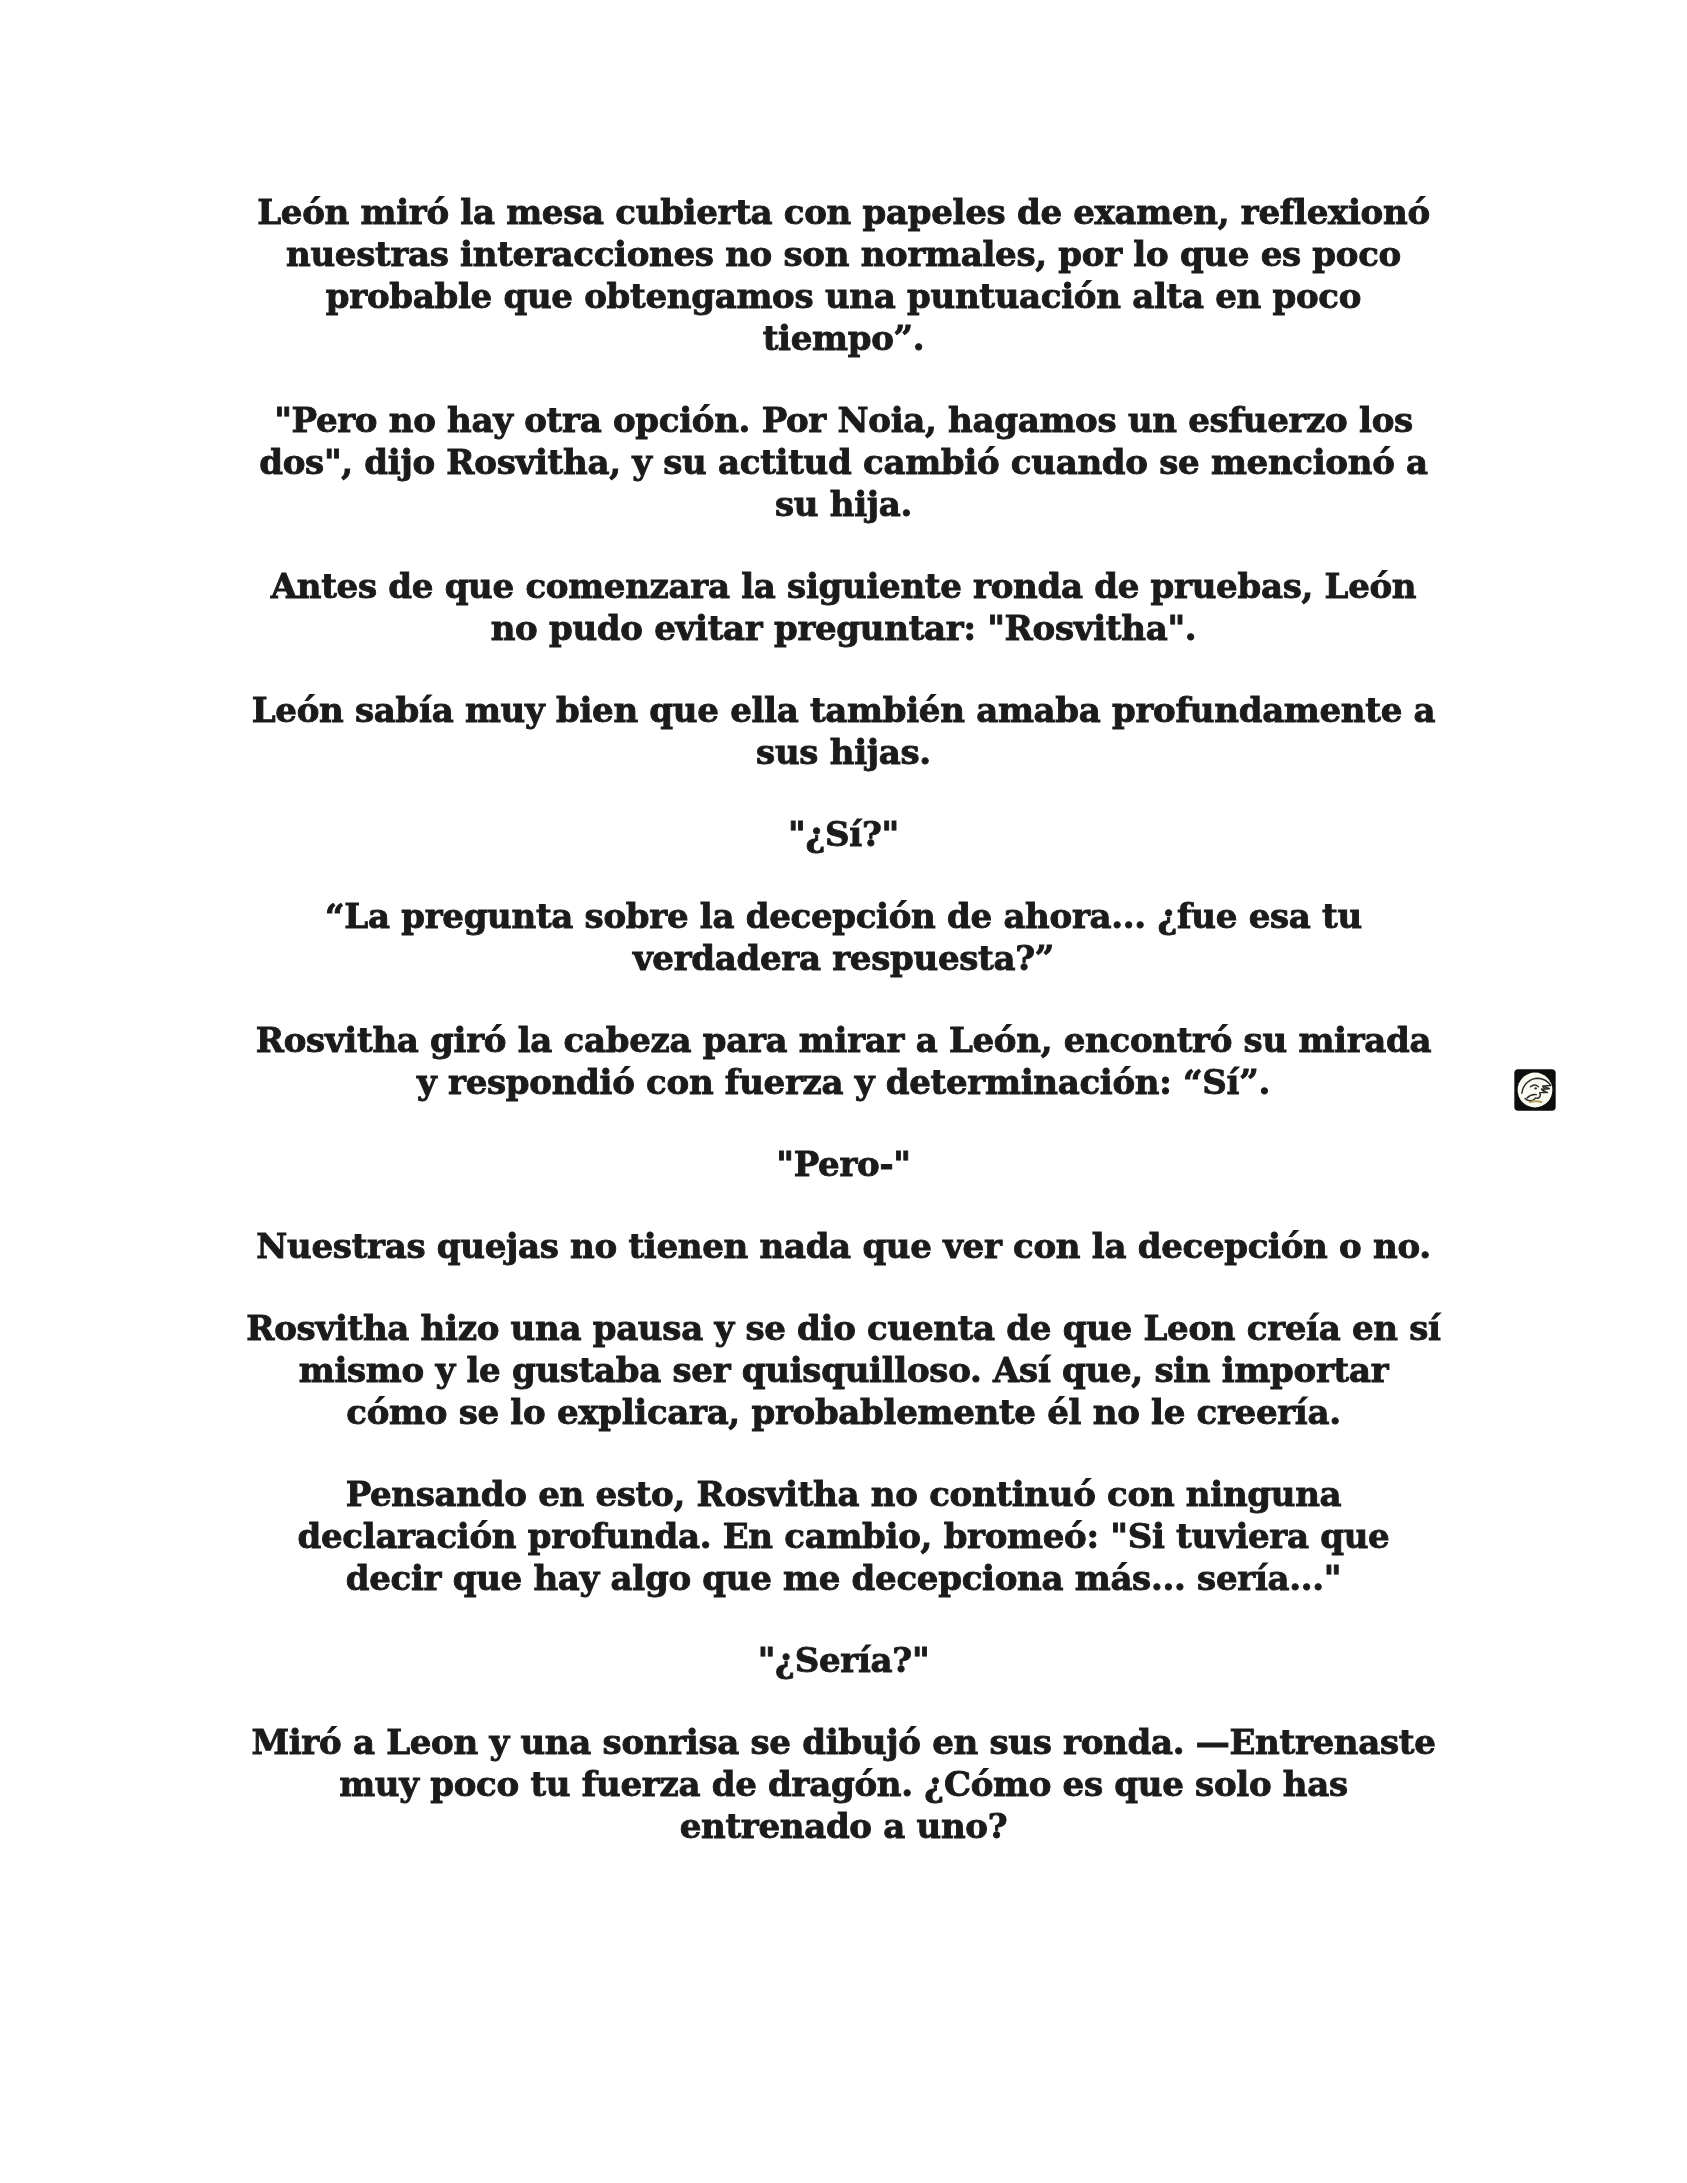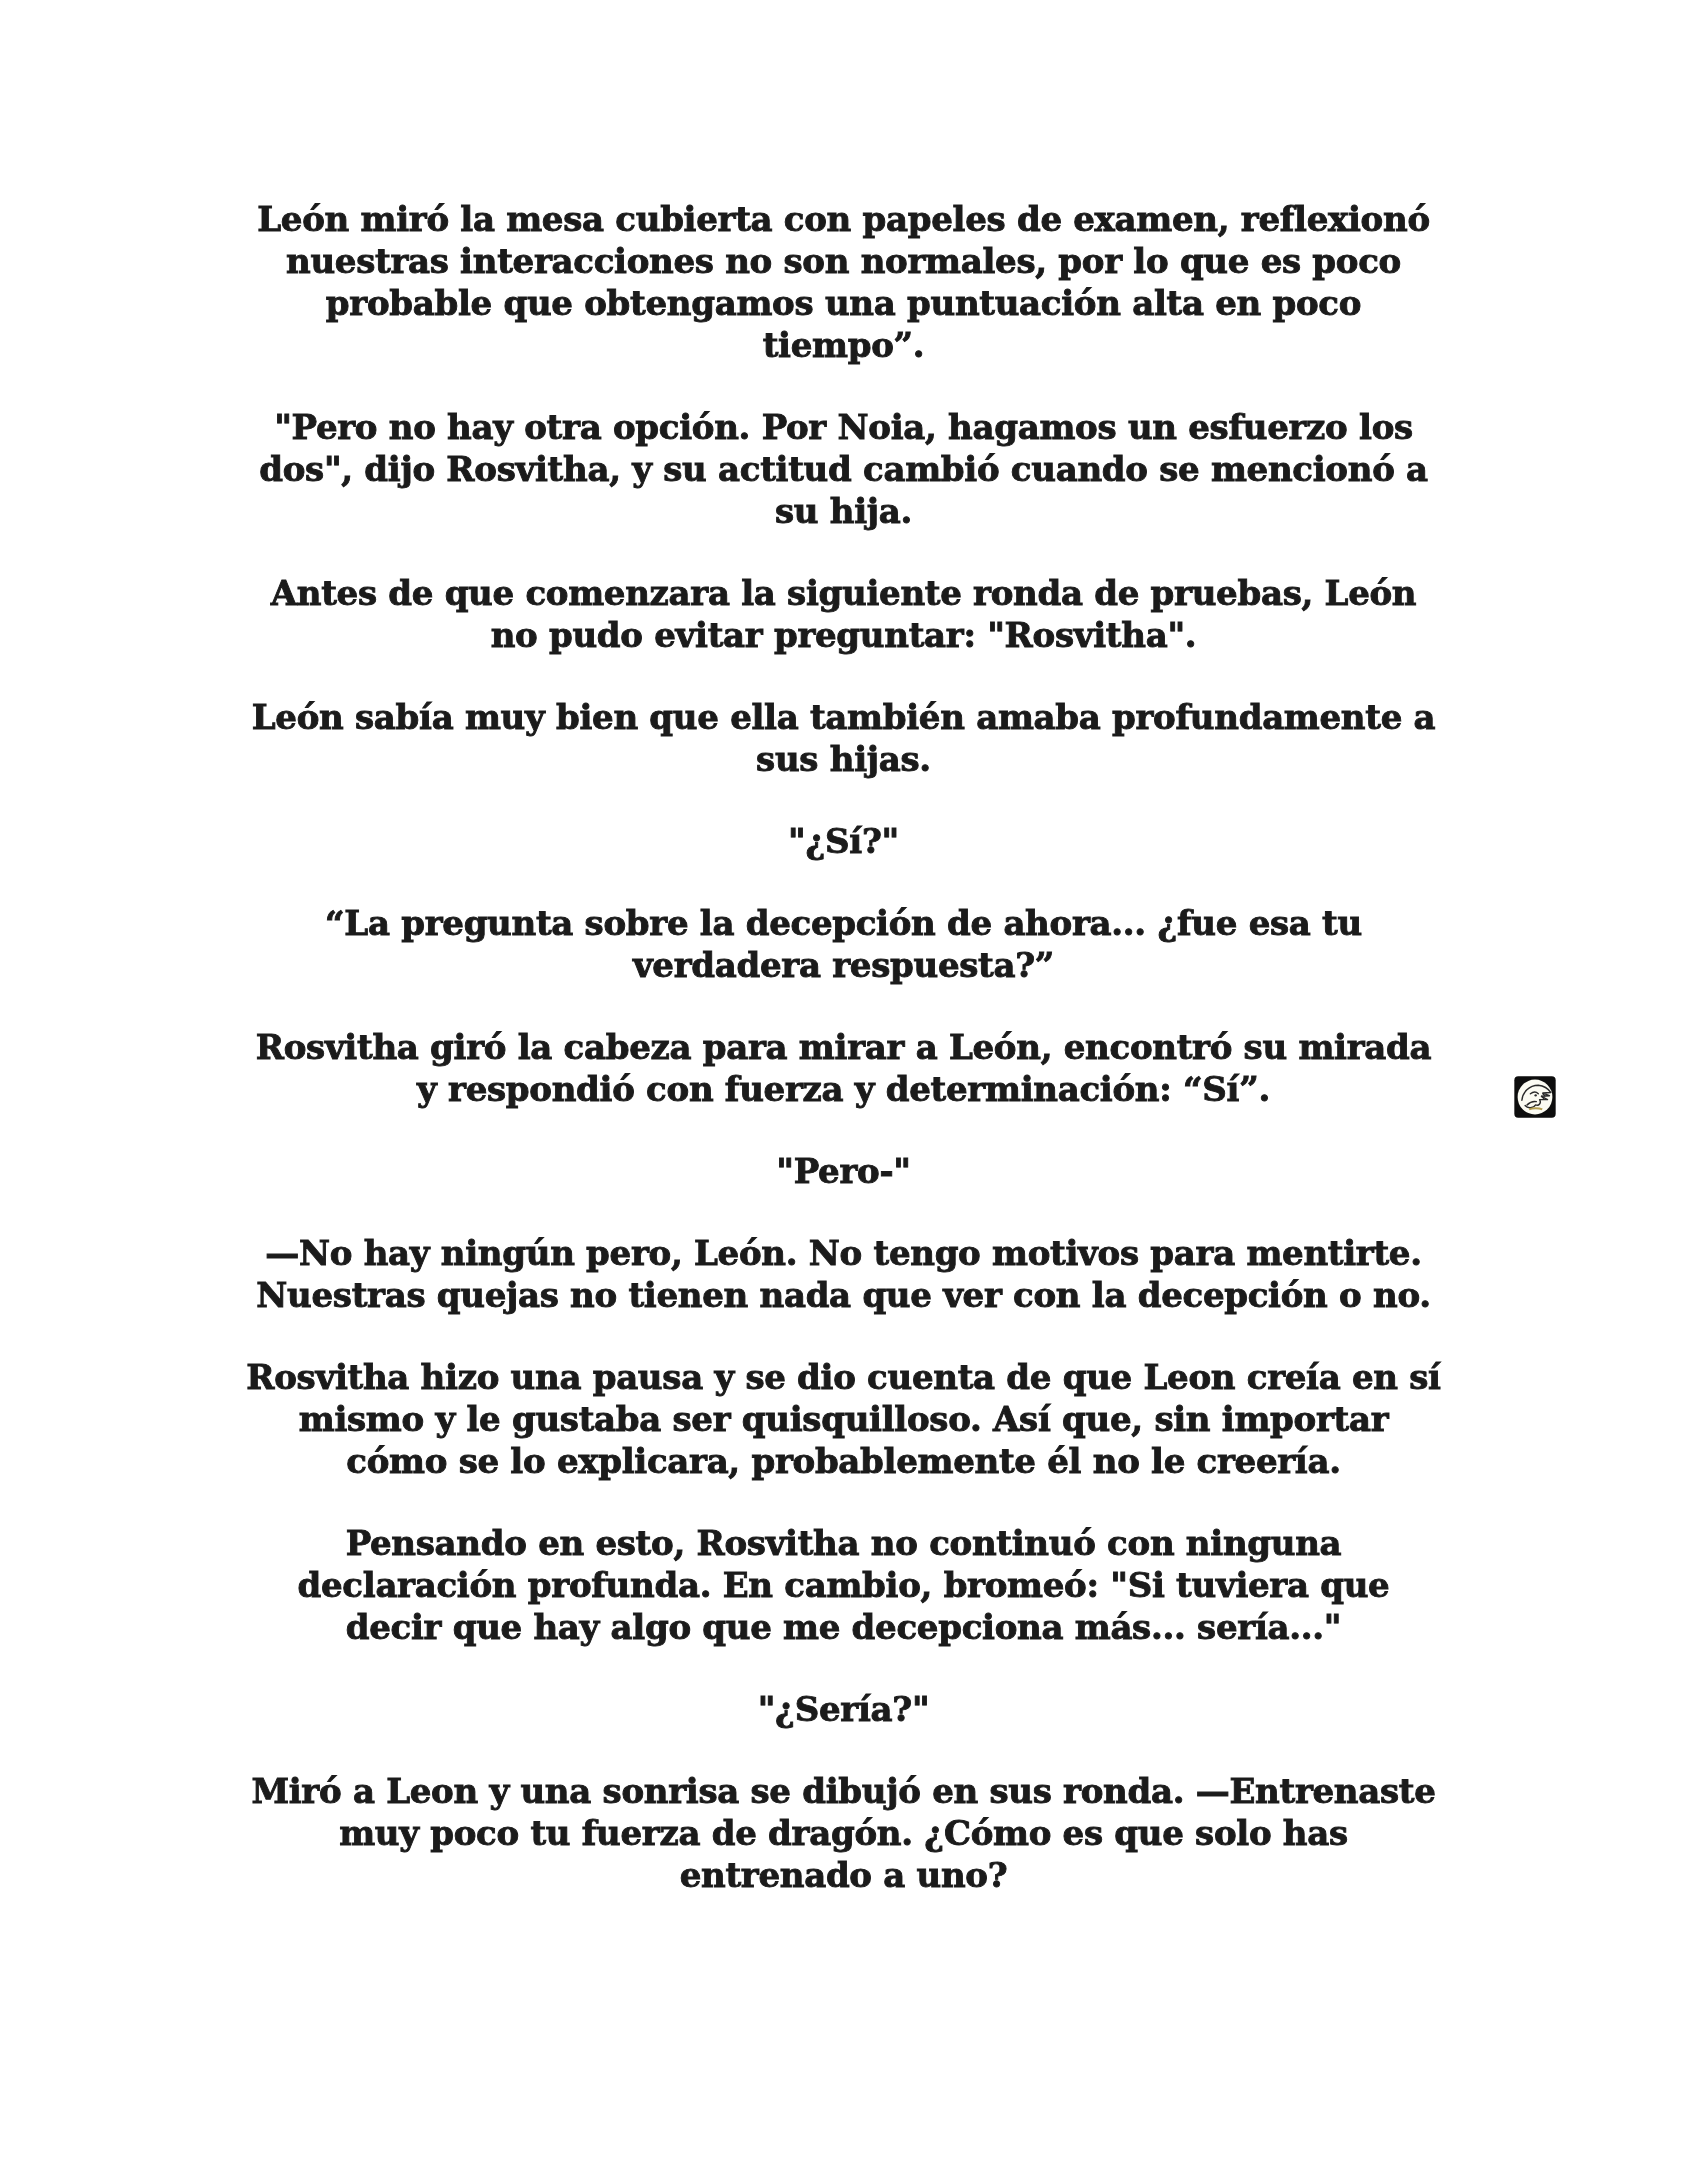--- a/index.html
+++ b/index.html
@@ -14,21 +14,21 @@
     overflow: hidden;
   }
   .page {
     position: relative;
     width: 1687px;
     height: 2183px;
     background: #ffffff;
   }
   .story {
     width: 1197px;
-    margin: 7px auto;
+    margin: 0 auto;
     padding-top: 191px;
     text-align: center;
     font-family: "DejaVu Serif", "Liberation Serif", serif;
     font-weight: 700;
     font-size: 34px;
     line-height: 42px;
     color: #1b1b1b;
     -webkit-text-stroke: 0.9px #1b1b1b;
     letter-spacing: -0.3px;
   }
@@ -95,21 +95,20 @@
     <p class="para">
       <span class="line">Rosvitha giró la cabeza para mirar a León, encontró su mirada</span>
       <span class="line">y respondió con fuerza y determinación: “Sí”.</span>
     </p>
 
     <p class="para">
       <span class="line">"Pero-"</span>
     </p>
 
     <p class="para">
-      <span class="line">—No hay ningún pero, León. No tengo motivos para mentirte.</span>
       <span class="line">Nuestras quejas no tienen nada que ver con la decepción o no.</span>
     </p>
 
     <p class="para">
       <span class="line">Rosvitha hizo una pausa y se dio cuenta de que Leon creía en sí</span>
       <span class="line">mismo y le gustaba ser quisquilloso. Así que, sin importar</span>
       <span class="line">cómo se lo explicara, probablemente él no le creería.</span>
     </p>
 
     <p class="para">

